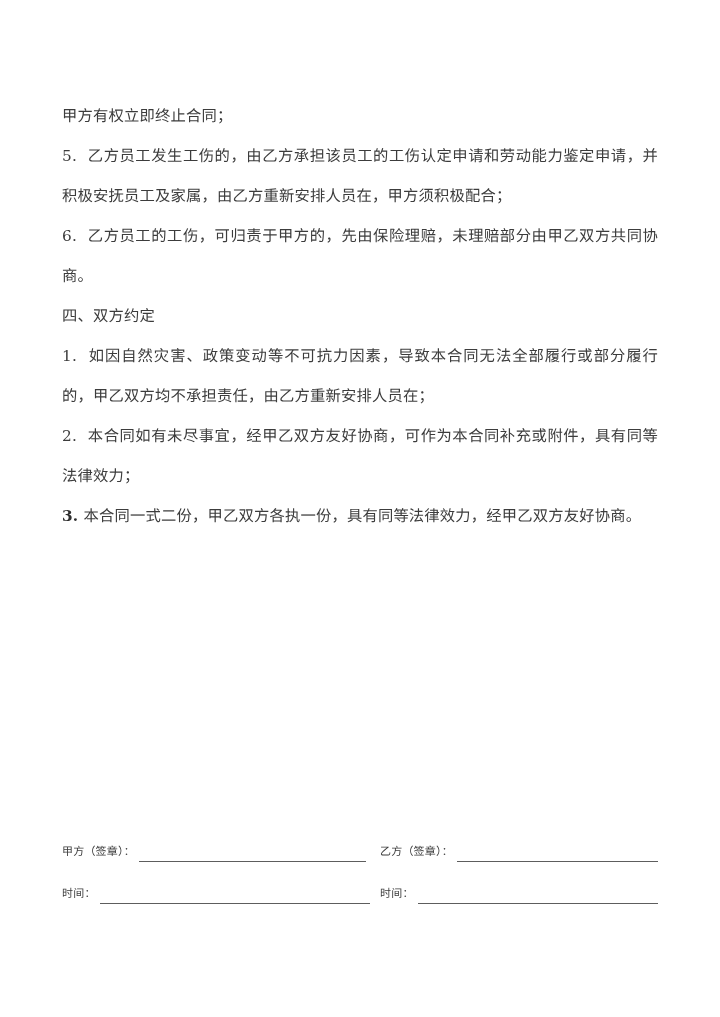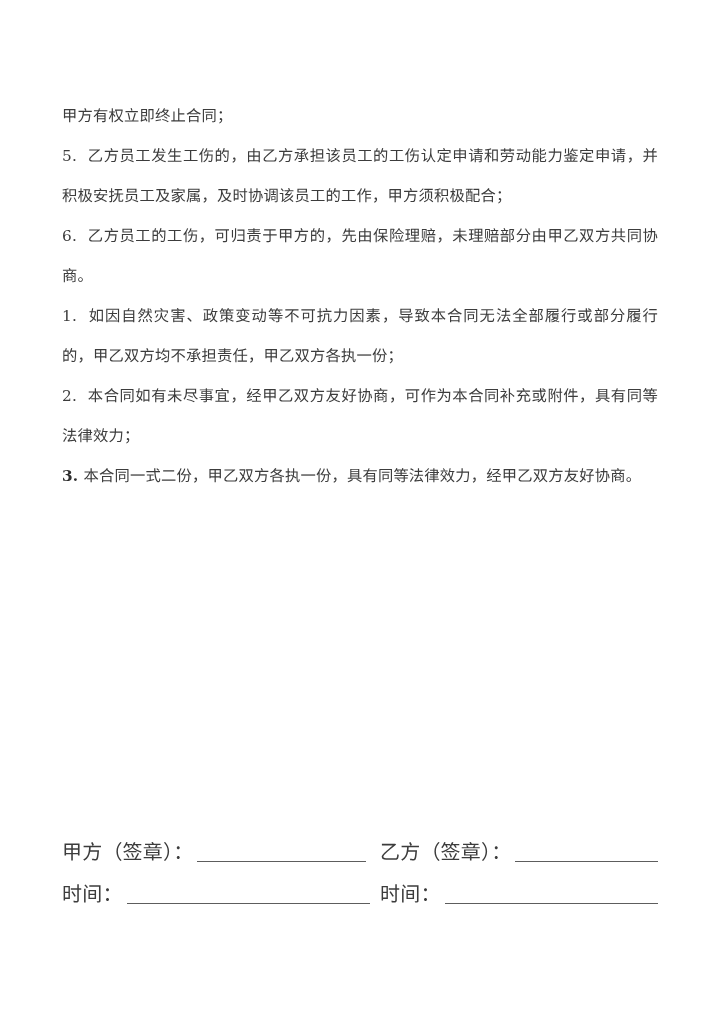--- a/index.html
+++ b/index.html
@@ -69,21 +69,21 @@
   }
   .sig-cell {
     display: flex;
     align-items: flex-end;
     box-sizing: border-box;
   }
   .sig-cell.left  { width: 318px; }
   .sig-cell.right { width: 278px; text-align: center; }
   .sig-label {
     color: #3c3c3c;
-    font-size: 20px;
+    font-size: 11px;
     line-height: 20px;
     white-space: nowrap;
     letter-spacing: 0.2px;
   }
   .sig-line {
     flex: 1 1 auto;
     border-bottom: 1.4px solid #5d5d5d;
     height: 17px;
     margin-left: 4px;
     margin-right: 14px;
@@ -101,30 +101,33 @@
 <div class="page">
 
   <div class="doc-body">
 
     <p class="para">
       <span>甲方有权立即终止合同；</span>
     </p>
 
 
     <p class="para numbered">
-      <span class="marker">5.</span>&nbsp;&nbsp;<span>乙方员工发生工伤的，由乙方承担该员工的工伤认定申请和劳动能力鉴定申请，并积极安抚员工及家属，及时协调该员工的工作，甲方须积极配合；</span>
+      <span class="marker">5.</span>&nbsp;&nbsp;<span>乙方员工发生工伤的，由乙方承担该员工的工伤认定申请和劳动能力鉴定申请，并积极安抚员工及家属，由乙方重新安排人员在，甲方须积极配合；</span>
     </p>
 
     <p class="para numbered">
       <span class="marker">6.</span>&nbsp;&nbsp;<span>乙方员工的工伤，可归责于甲方的，先由保险理赔，未理赔部分由甲乙双方共同协商。</span>
     </p>
 
+    <p class="para">
+      <span>四、双方约定</span>
+    </p>
 
     <p class="para numbered">
-      <span class="marker">1.</span>&nbsp;&nbsp;<span>如因自然灾害、政策变动等不可抗力因素，导致本合同无法全部履行或部分履行的，甲乙双方均不承担责任，甲乙双方各执一份；</span>
+      <span class="marker">1.</span>&nbsp;&nbsp;<span>如因自然灾害、政策变动等不可抗力因素，导致本合同无法全部履行或部分履行的，甲乙双方均不承担责任，由乙方重新安排人员在；</span>
     </p>
 
     <p class="para numbered">
       <span class="marker">2.</span>&nbsp;&nbsp;<span>本合同如有未尽事宜，经甲乙双方友好协商，可作为本合同补充或附件，具有同等法律效力；</span>
     </p>
 
     <p class="para numbered bold-marker">
       <span class="marker">3.</span>&nbsp;<span>本合同一式二份，甲乙双方各执一份，具有同等法律效力，经甲乙双方友好协商。</span>
     </p>
 

